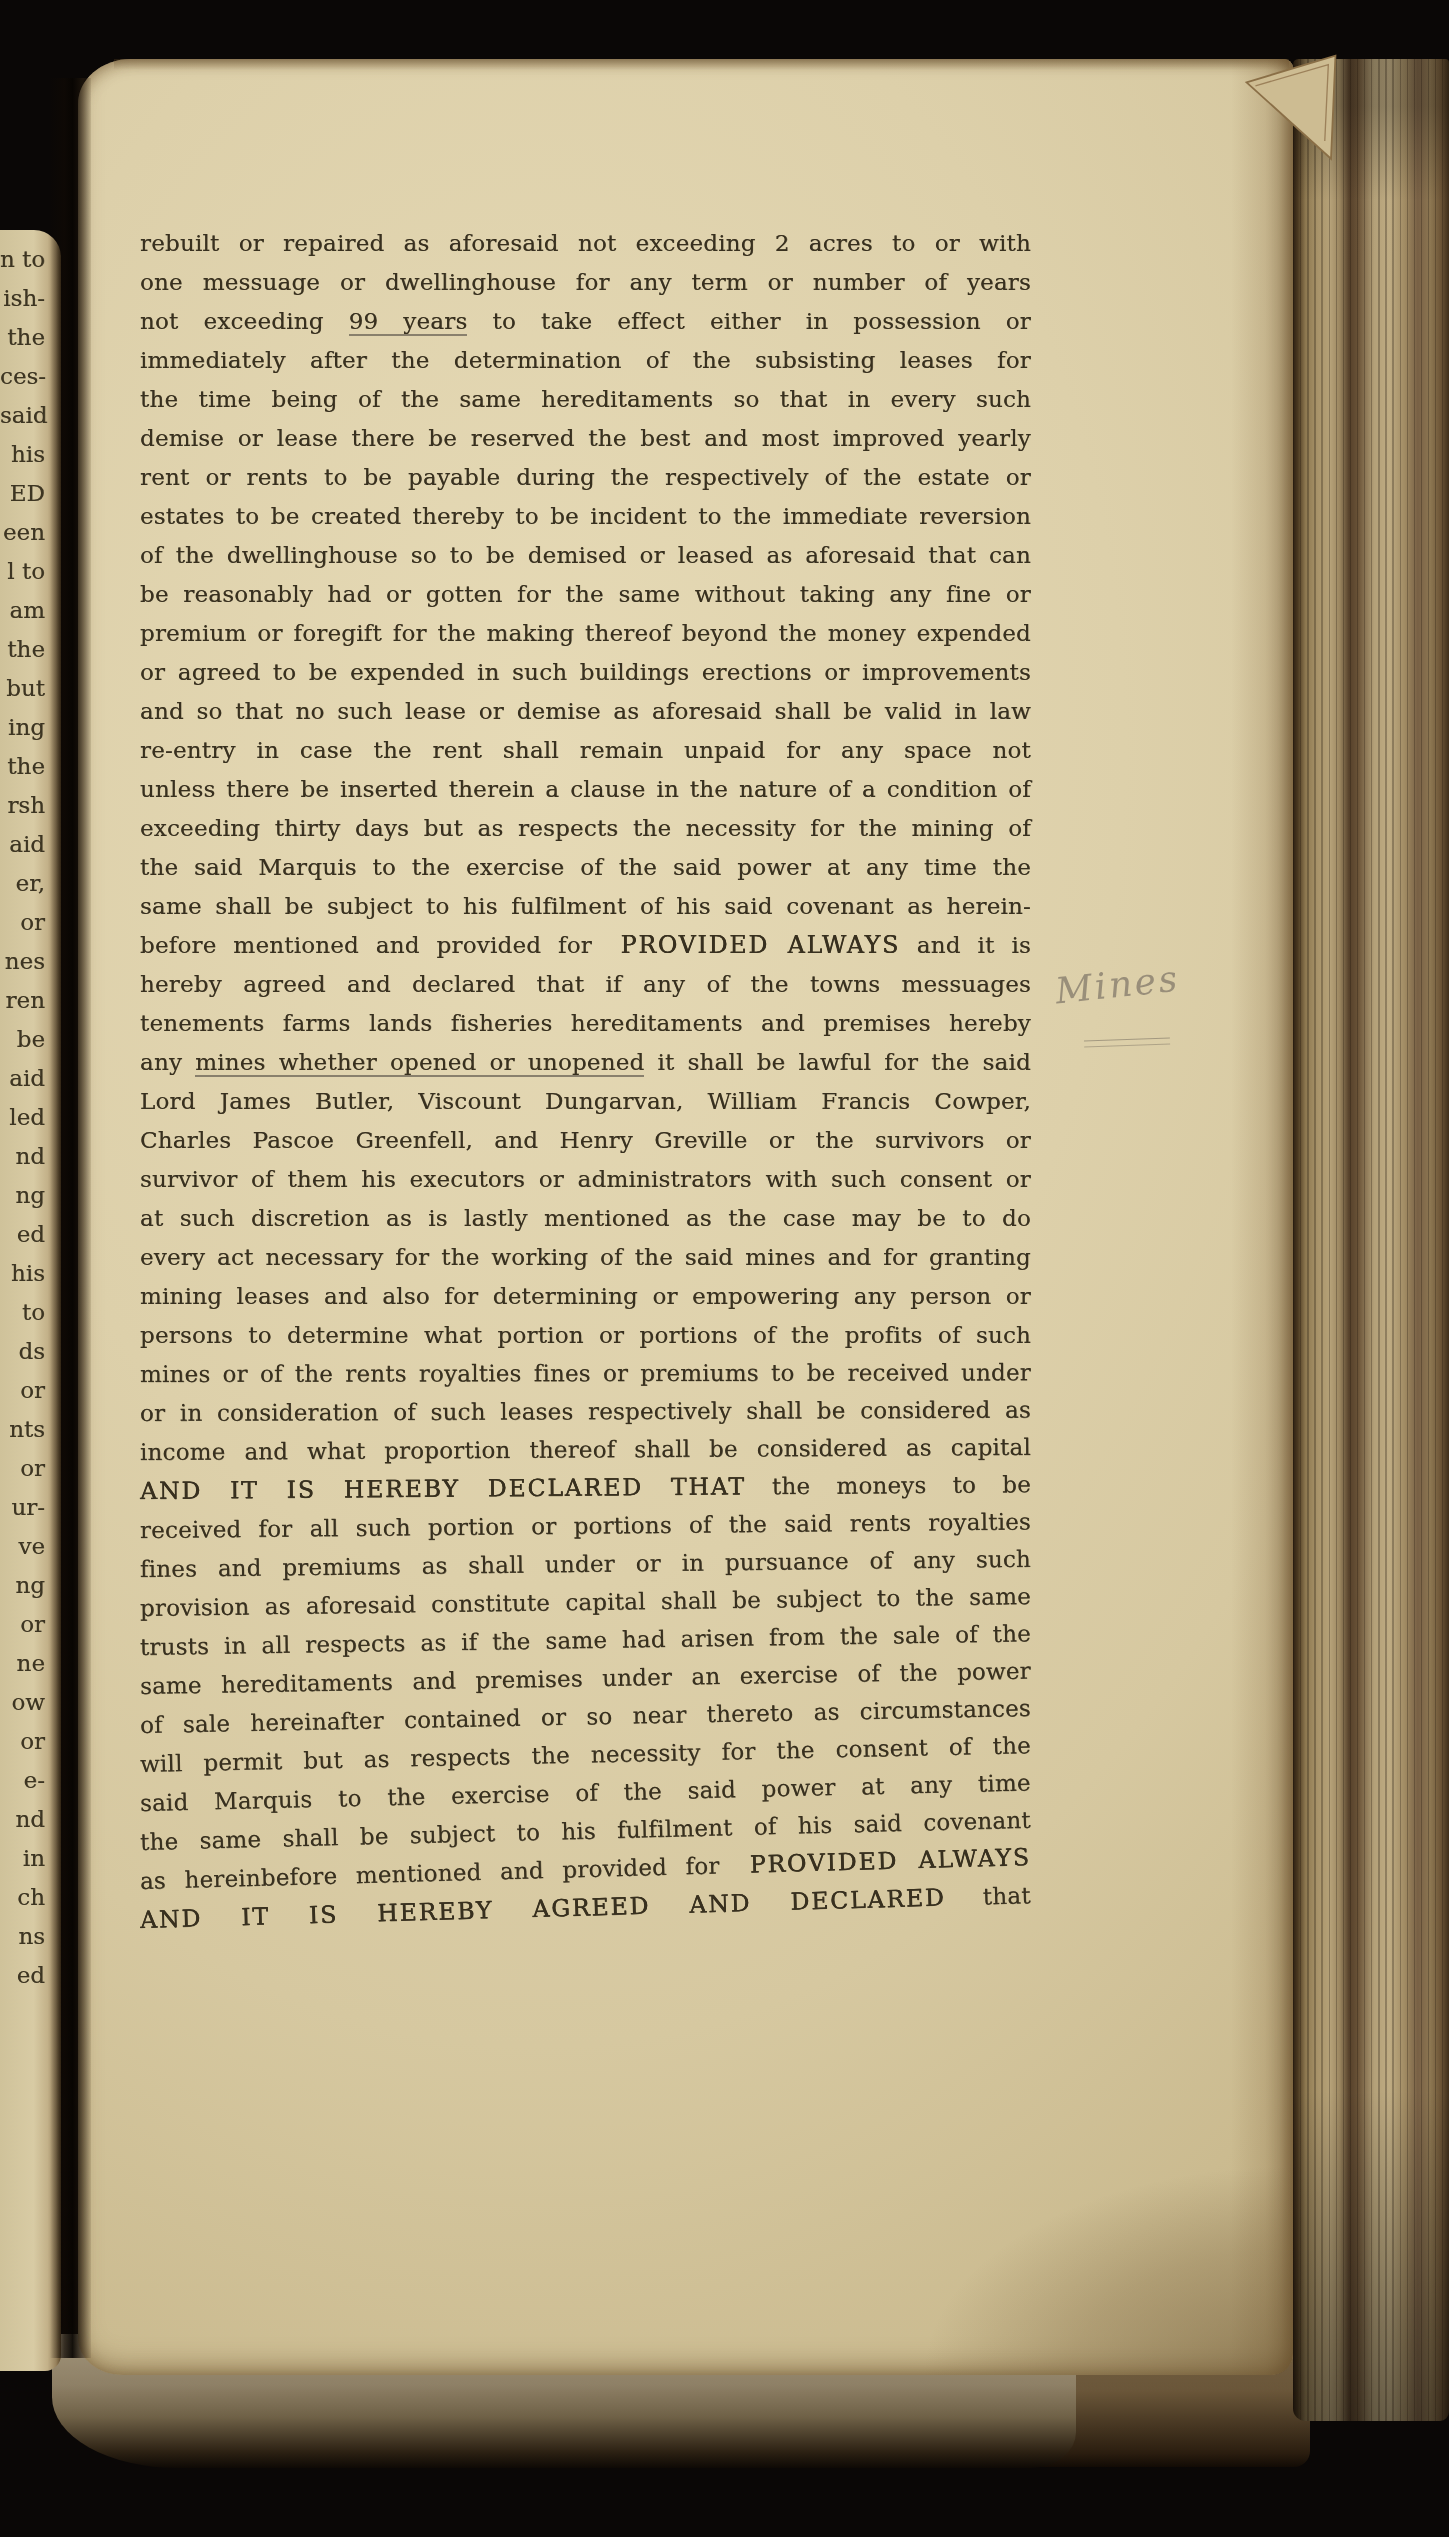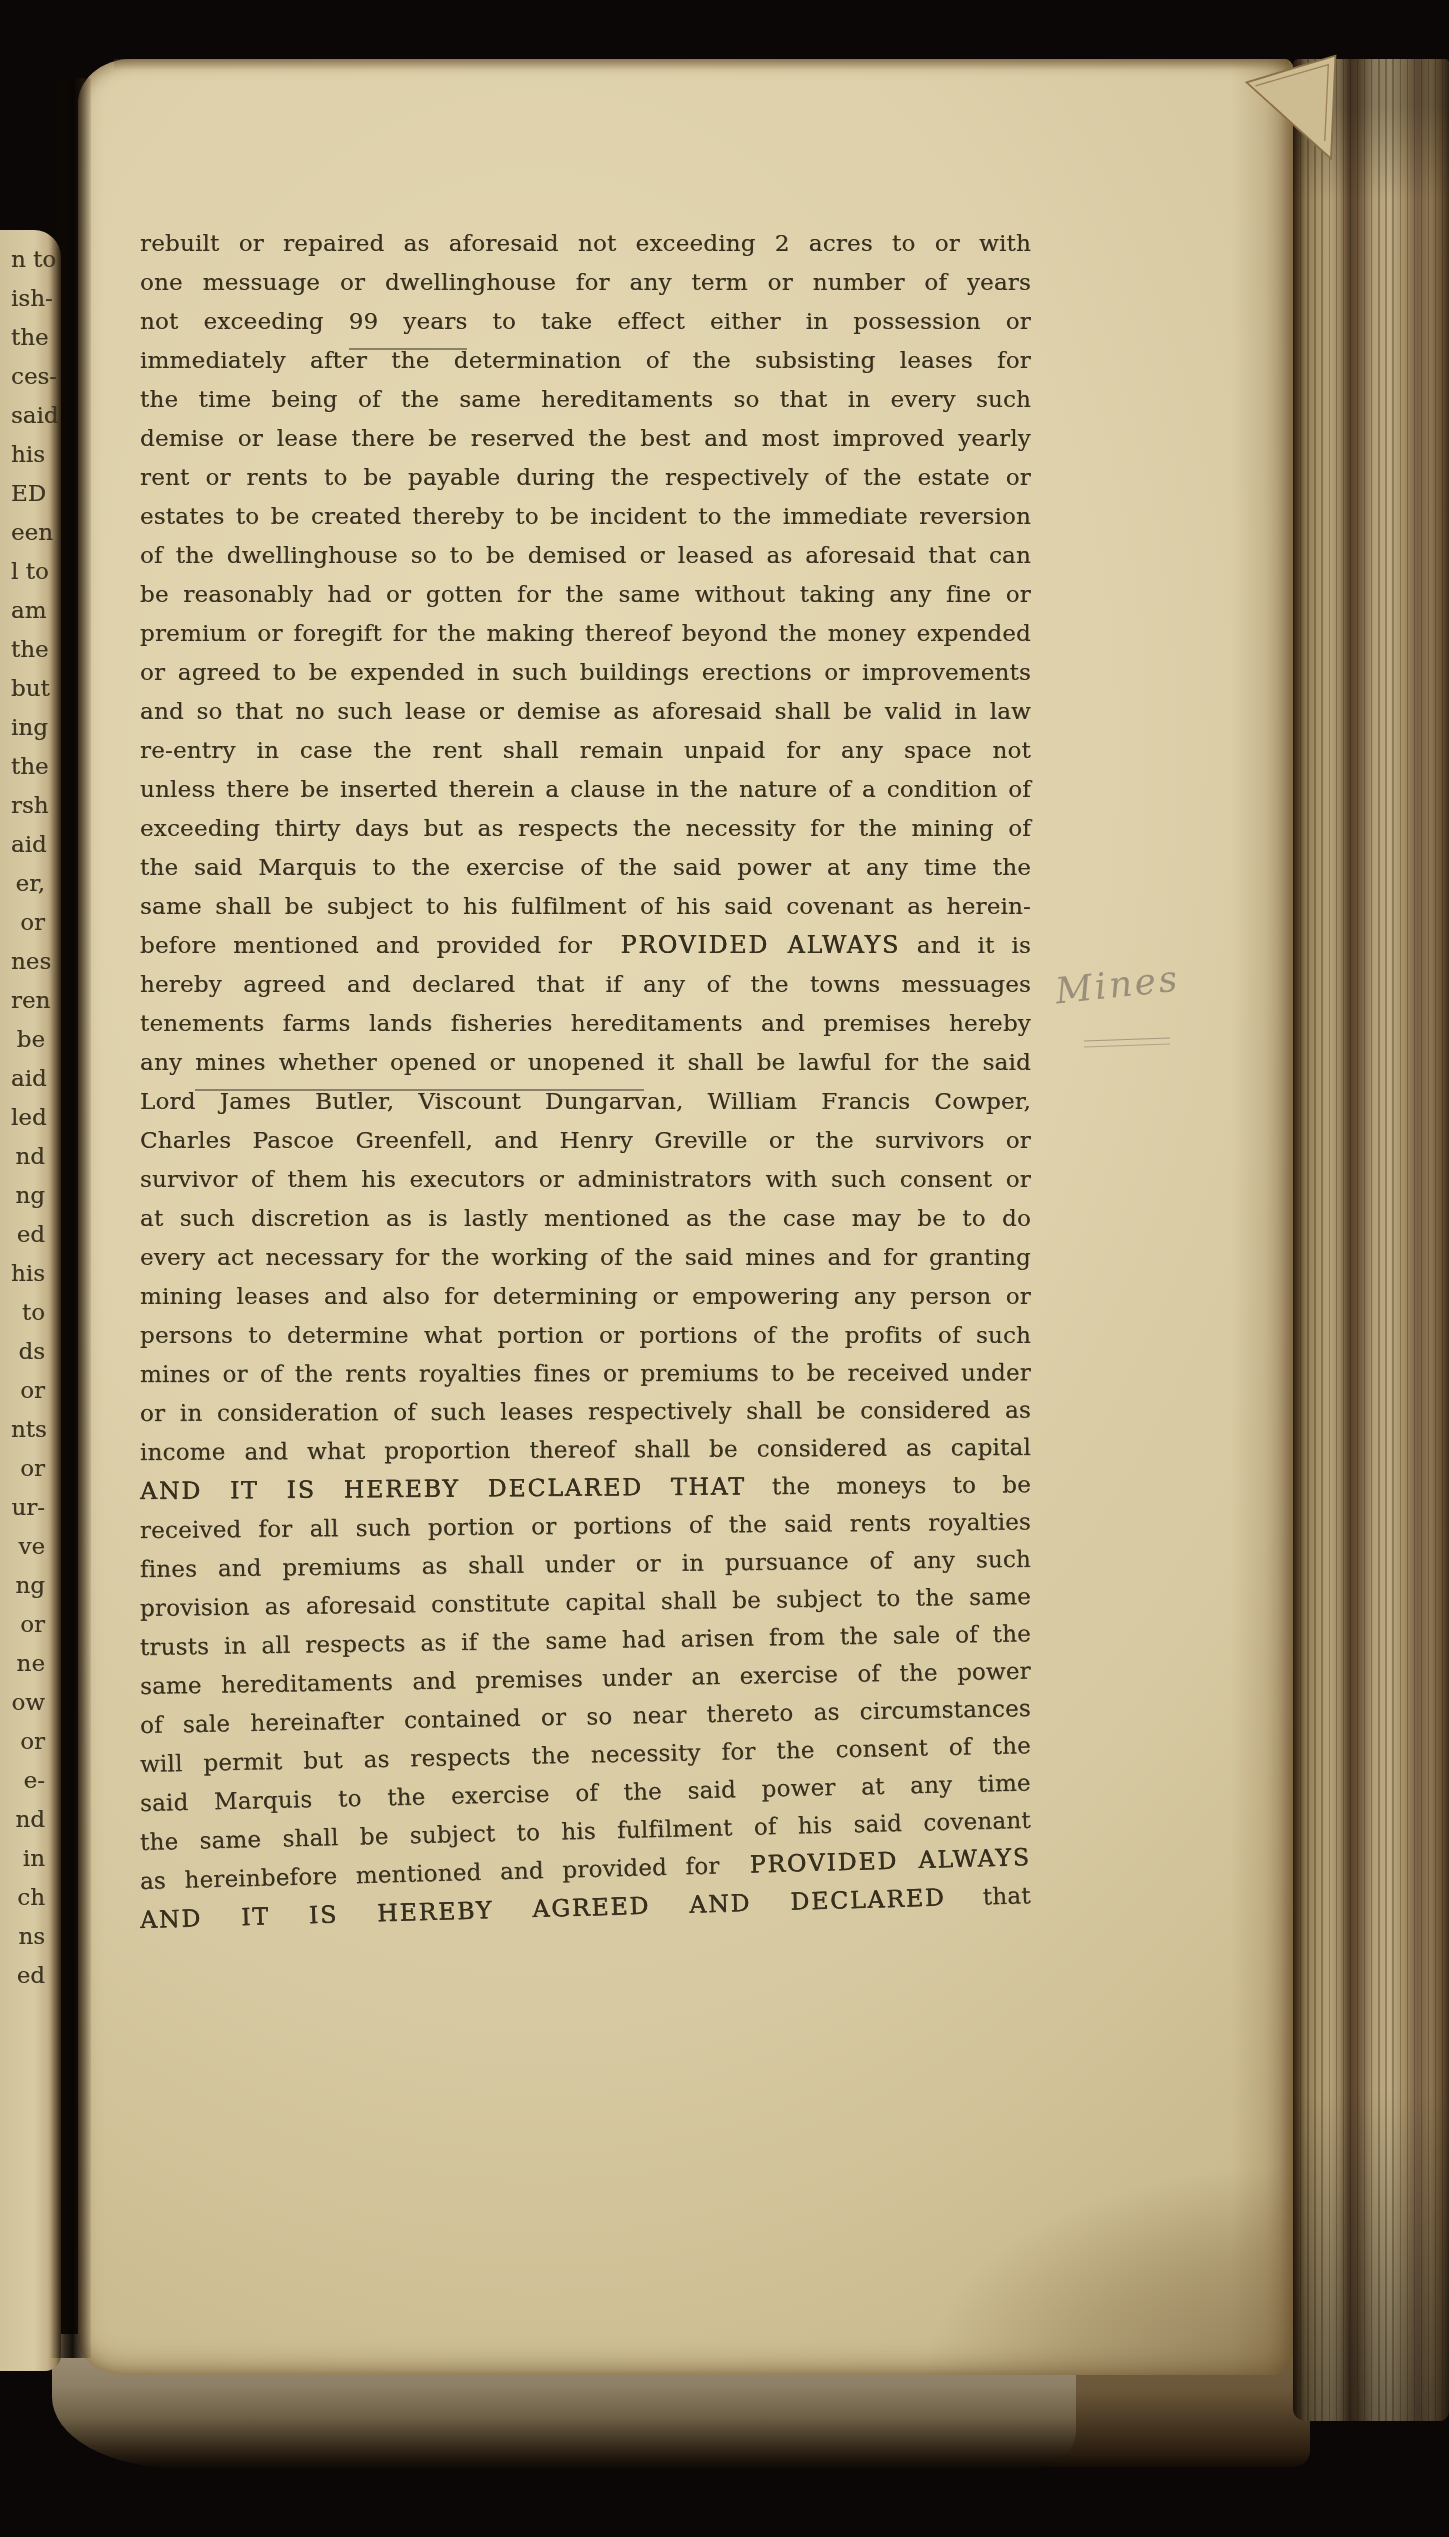--- a/index.html
+++ b/index.html
@@ -68,27 +68,27 @@
     position:absolute;left:140px;top:224px;width:891px;z-index:10;
     font-size:23px;color:#38301f;letter-spacing:0.2px;
     text-shadow:0.3px 0.3px 0.4px rgba(40,32,18,.55);
   }
   .tline{
     height:39px;line-height:39px;
     text-align:justify;text-align-last:justify;
     transform-origin:left center;
   }
   .caps{letter-spacing:1.8px;font-size:23.6px;text-shadow:0.4px 0 0 currentColor, 0.3px 0.3px 0.4px rgba(40,32,18,.55);}
-  .pu{border-bottom:2.2px solid rgba(112,104,90,.78);padding-bottom:14px;}
+  .pu{border-bottom:2.2px solid rgba(112,104,90,.78);padding-bottom:0;}
   .fragments{
     position:absolute;left:0;top:240px;width:45px;z-index:10;
     font-size:23px;color:#3d3522;text-align:right;
     text-shadow:0.3px 0.3px 0.4px rgba(40,32,18,.5);
   }
-  .frag{height:39px;line-height:39px;white-space:nowrap;padding-left:11px;}
+  .frag{height:39px;line-height:39px;white-space:nowrap;}
   .margin-note{
     position:absolute;left:1055px;top:964px;z-index:11;
     font-style:italic;font-size:36px;color:#928875;letter-spacing:2.7px;
     transform:rotate(-6deg);opacity:.9;
   }
   .note-underline{
     position:absolute;left:1084px;top:1039px;width:86px;height:4.5px;z-index:11;
     border-top:1.8px solid rgba(130,121,104,.62);
     border-bottom:0.9px solid rgba(130,121,104,.5);
     transform:rotate(-2deg);

